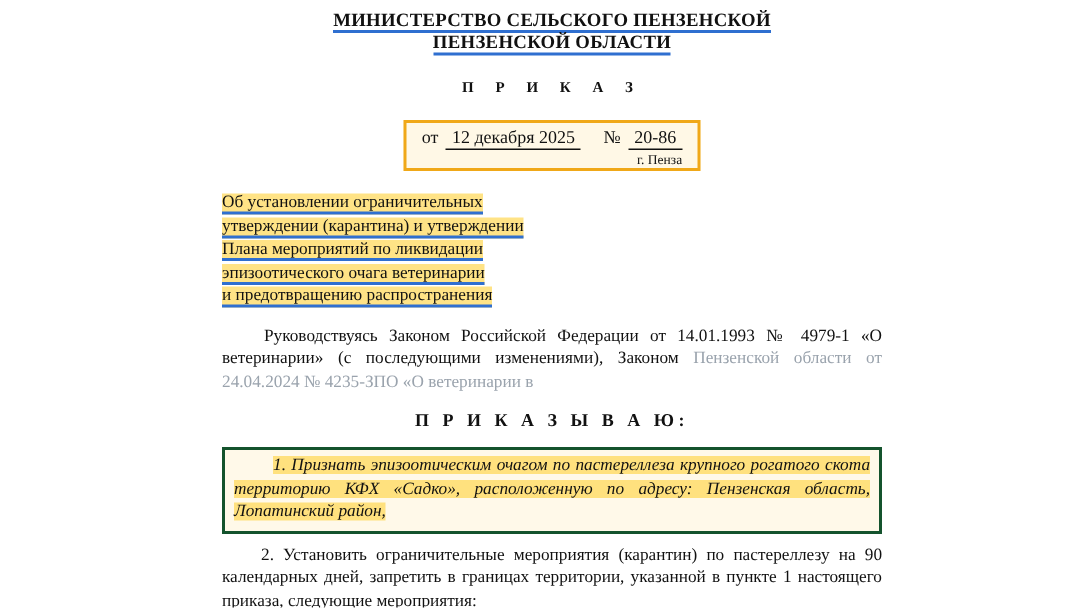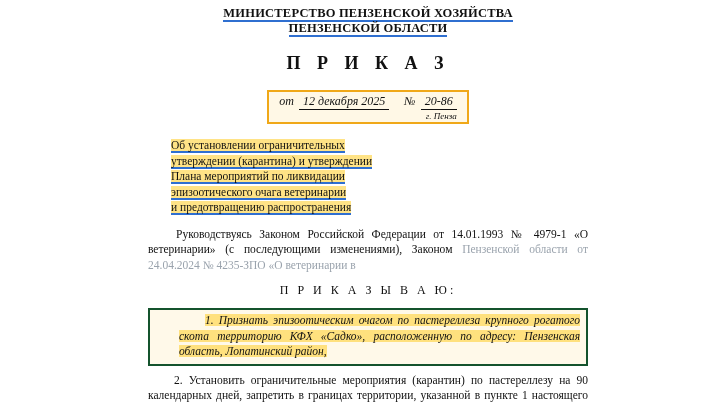--- a/index.html
+++ b/index.html
@@ -41,28 +41,27 @@
     font-weight: bold;
     font-size: 12.5px;
     line-height: 15px;
     letter-spacing: 0.2px;
   }
   .ministry .line2 { display: block; }
   .order-title {
     margin-top: 17px;
     text-align: center;
     font-weight: bold;
-    font-size: 18px;
+    font-size: 10px;
     letter-spacing: 6px;
   }
   .date-row-wrap {
     margin-top: 16px;
     display: flex;
     justify-content: center;
-    font-style: italic;
   }
   .date-box {
     border: 2px solid #f0a818;
     padding: 2px 10px 1px 10px;
     background: rgba(255, 214, 102, 0.16);
   }
   .date-line {
     font-size: 12px;
     white-space: nowrap;
   }
@@ -90,41 +89,40 @@
     width: 268px;
     font-size: 11.5px;
     line-height: 15.5px;
     text-align: justify;
     text-align-last: left;
   }
   .subject p { margin: 0; }
   .hl-yellow {
     background: rgba(255, 210, 60, 0.62);
     box-decoration-break: clone;
-    margin-left: 23px;
     -webkit-box-decoration-break: clone;
   }
   .u-blue {
     border-bottom: 2px solid #2f6fd0;
     padding-bottom: 0px;
   }
   .body-par {
     margin-top: 11px;
     font-size: 11.5px;
     line-height: 15.5px;
     text-align: justify;
     text-indent: 28px;
   }
   .fade-line {
     color: #9aa3ad;
   }
   .order-word {
     margin-top: 10px;
     text-align: center;
-    font-weight: normal;
+    font-weight: bold;
     font-size: 12px;
     letter-spacing: 3px;
   }
   .item-box {
     margin-top: 10px;
     border: 2px solid #14532d;
     padding: 3px 6px 4px 6px;
     background: rgba(255, 214, 102, 0.14);
     font-style: italic;
   }
@@ -143,21 +141,21 @@
   }
 </style>
 </head>
 <body>
 
 <div class="page">
   <div class="sheet">
     <div class="content">
 
       <div class="ministry">
-        <span class="u-blue">МИНИСТЕРСТВО ПЕНЗЕНСКОЙ ХОЗЯЙСТВА</span>
+        <span class="u-blue">МИНИСТЕРСТВО СЕЛЬСКОГО ПЕНЗЕНСКОЙ</span>
         <span class="line2"><span class="u-blue">ПЕНЗЕНСКОЙ ОБЛАСТИ</span></span>
       </div>
 
       <div class="order-title">П Р И К А З</div>
 
       <div class="date-row-wrap">
         <div class="date-box">
           <div class="date-line">
             <span class="from">от</span>
             <span class="dateval">12 декабря 2025</span>

